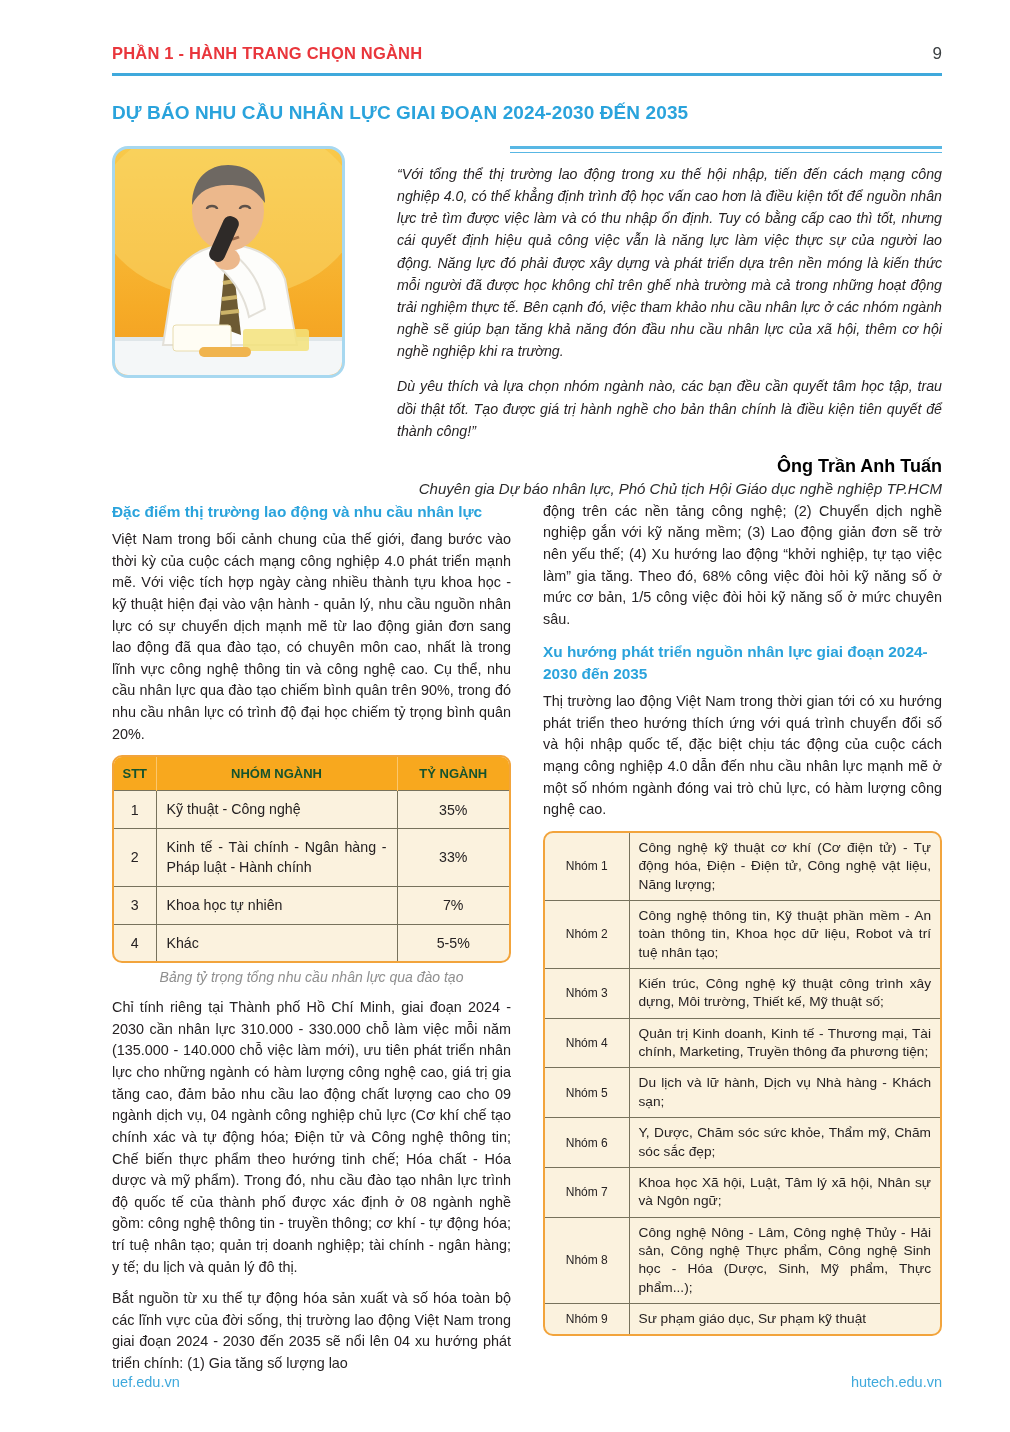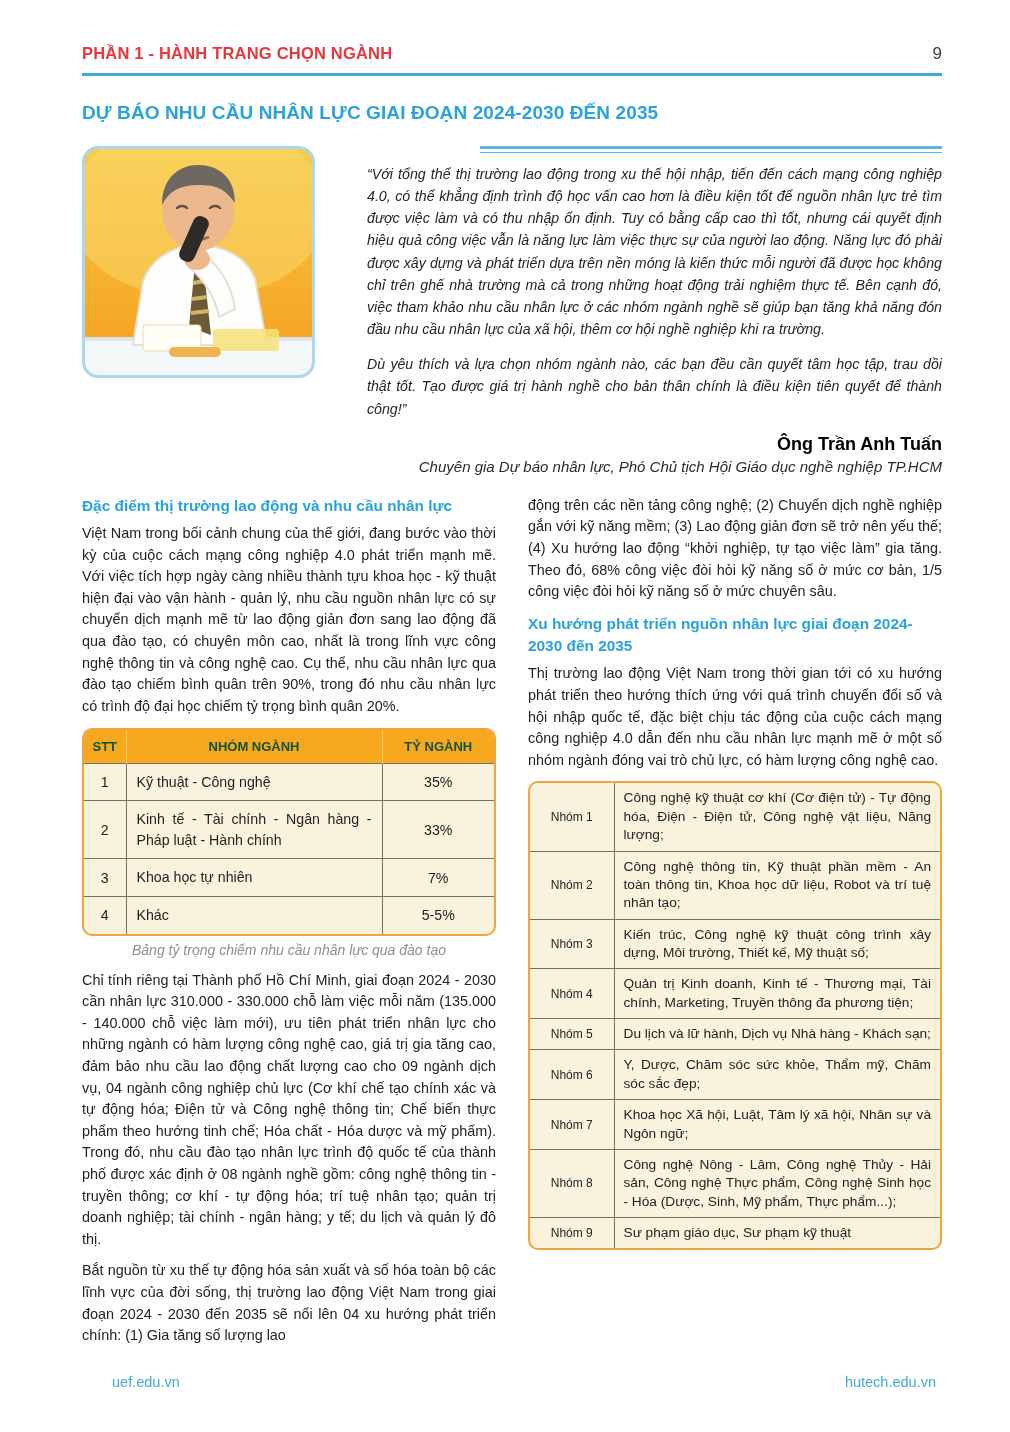--- a/index.html
+++ b/index.html
@@ -1,18 +1,18 @@
 <!DOCTYPE html>
 <html lang="vi"><head>
 <meta charset="utf-8">
 <style>
   * { margin:0; padding:0; box-sizing:border-box; }
   html,body { background:#ffffff; }
   body { font-family:"Liberation Sans", sans-serif; color:#262223; }
-  .page { position:relative; width:1010px; height:1432px; background:#fff; padding:44px 68px 0 82px; overflow:hidden; }
+  .page { position:relative; width:1010px; height:1432px; background:#fff; padding:44px 68px 0 112px; overflow:hidden; }
 
   
   .running-head { display:flex; justify-content:space-between; align-items:baseline; }
   .running-title { color:#e9363c; font-weight:bold; font-size:16.5px; letter-spacing:.2px; }
   .page-number { color:#3c4043; font-size:17px; }
   .header-rule { height:3px; background:#3fa9dc; margin-top:9px; }
 
   
   .article-title { color:#2aa3dc; font-weight:bold; font-size:19px; margin-top:26px; letter-spacing:.1px; }
 
@@ -23,21 +23,21 @@
   .quote-rule { margin-left:113px; margin-bottom:10px; }
   .quote-rule .r1 { height:3px; background:#58b7e4; }
   .quote-rule .r2 { height:1px; background:#58b7e4; margin-top:3px; }
   .quote-text { font-style:italic; font-size:14.2px; line-height:1.56; text-align:justify; color:#231f20; }
   .quote-text + .quote-text { margin-top:13px; }
   .attribution { text-align:right; margin-top:14px; }
   .attr-name { font-weight:bold; font-size:18px; color:#000000; }
   .attr-role { font-style:italic; font-size:15px; color:#2b2b2b; margin-top:3px; }
 
   
-  .columns { display:flex; gap:32px; margin-top:20px; }
+  .columns { display:flex; gap:32px; margin-top:4px; }
   .col { flex:1; }
   .col-heading { color:#2aa3dc; font-weight:bold; font-size:15.4px; line-height:1.45; margin-bottom:6px; }
   .body-para { font-size:14.4px; line-height:1.5; text-align:justify; color:#262223; margin-bottom:10px; }
 
   
   .tbl-wrap { border:2px solid #f2a43c; border-radius:10px; overflow:hidden; background:#fbf2de; margin:6px 0 4px 0; }
   table { width:100%; border-collapse:collapse; }
   .t1 th { background:#f8a81e; color:#14532d; font-size:13px; font-weight:bold; text-align:center; padding:9px 4px; }
   .t1 th + th { border-left:1px solid #fbc76d; }
   .t1 td { font-size:14.2px; padding:8px 10px; border-top:1px solid #77725c; vertical-align:middle; }
@@ -47,21 +47,21 @@
   .t1 .c-share { width:112px; text-align:center; }
   .tbl-caption { font-style:italic; font-size:14px; color:#8f8f8f; text-align:center; margin:6px 0 12px 0; }
 
   
   .t2 td { border-top:1px solid #77725c; padding:6px 9px; vertical-align:middle; }
   .t2 tr:first-child td { border-top:none; }
   .t2 .g-label { width:84px; text-align:center; font-size:12px; border-right:1px solid #77725c; }
   .t2 .g-fields { font-size:13.7px; line-height:1.34; text-align:justify; }
 
   
-  .page-footer { position:absolute; left:112px; right:74px; bottom:42px; display:flex; justify-content:space-between; }
+  .page-footer { position:absolute; left:112px; right:68px; bottom:42px; display:flex; justify-content:space-between; }
   .footer-link { color:#3fa9dc; font-size:14.5px; text-decoration:none; }
 </style>
 </head>
 <body>
 
 <div class="page">
 
   <div class="running-head">
     <span class="running-title">PHẦN 1 - HÀNH TRANG CHỌN NGÀNH</span>
     <span class="page-number">9</span>
@@ -145,21 +145,21 @@
               <td class="c-share">7%</td>
             </tr>
             <tr>
               <td class="c-stt">4</td>
               <td class="c-name">Khác</td>
               <td class="c-share">5-5%</td>
             </tr>
           </tbody>
         </table>
       </div>
-      <div class="tbl-caption">Bảng tỷ trọng chiếm nhu cầu nhân lực qua đào tạo</div>
+      <div class="tbl-caption">Bảng tỷ trọng tổng nhu cầu nhân lực qua đào tạo</div>
 
       <p class="body-para">Chỉ tính riêng tại Thành phố Hồ Chí Minh, giai đoạn 2024 - 2030 cần nhân lực 310.000 - 330.000 chỗ làm việc mỗi năm (135.000 - 140.000 chỗ việc làm mới), ưu tiên phát triển nhân lực cho những ngành có hàm lượng công nghệ cao, giá trị gia tăng cao, đảm bảo nhu cầu lao động chất lượng cao cho 09 ngành dịch vụ, 04 ngành công nghiệp chủ lực (Cơ khí chế tạo chính xác và tự động hóa; Điện tử và Công nghệ thông tin; Chế biến thực phẩm theo hướng tinh chế; Hóa chất - Hóa dược và mỹ phẩm). Trong đó, nhu cầu đào tạo nhân lực trình độ quốc tế của thành phố được xác định ở 08 ngành nghề gồm: công nghệ thông tin - truyền thông; cơ khí - tự động hóa; trí tuệ nhân tạo; quản trị doanh nghiệp; tài chính - ngân hàng; y tế; du lịch và quản lý đô thị.</p>
       <p class="body-para">Bắt nguồn từ xu thế tự động hóa sản xuất và số hóa toàn bộ các lĩnh vực của đời sống, thị trường lao động Việt Nam trong giai đoạn 2024 - 2030 đến 2035 sẽ nổi lên 04 xu hướng phát triển chính: (1) Gia tăng số lượng lao</p>
     </div>
 
     <div class="col">
       <p class="body-para">động trên các nền tảng công nghệ; (2) Chuyển dịch nghề nghiệp gắn với kỹ năng mềm; (3) Lao động giản đơn sẽ trở nên yếu thế; (4) Xu hướng lao động “khởi nghiệp, tự tạo việc làm” gia tăng. Theo đó, 68% công việc đòi hỏi kỹ năng số ở mức cơ bản, 1/5 công việc đòi hỏi kỹ năng số ở mức chuyên sâu.</p>
       <h2 class="col-heading">Xu hướng phát triển nguồn nhân lực giai đoạn 2024-2030 đến 2035</h2>
       <p class="body-para">Thị trường lao động Việt Nam trong thời gian tới có xu hướng phát triển theo hướng thích ứng với quá trình chuyển đổi số và hội nhập quốc tế, đặc biệt chịu tác động của cuộc cách mạng công nghiệp 4.0 dẫn đến nhu cầu nhân lực mạnh mẽ ở một số nhóm ngành đóng vai trò chủ lực, có hàm lượng công nghệ cao.</p>
 

